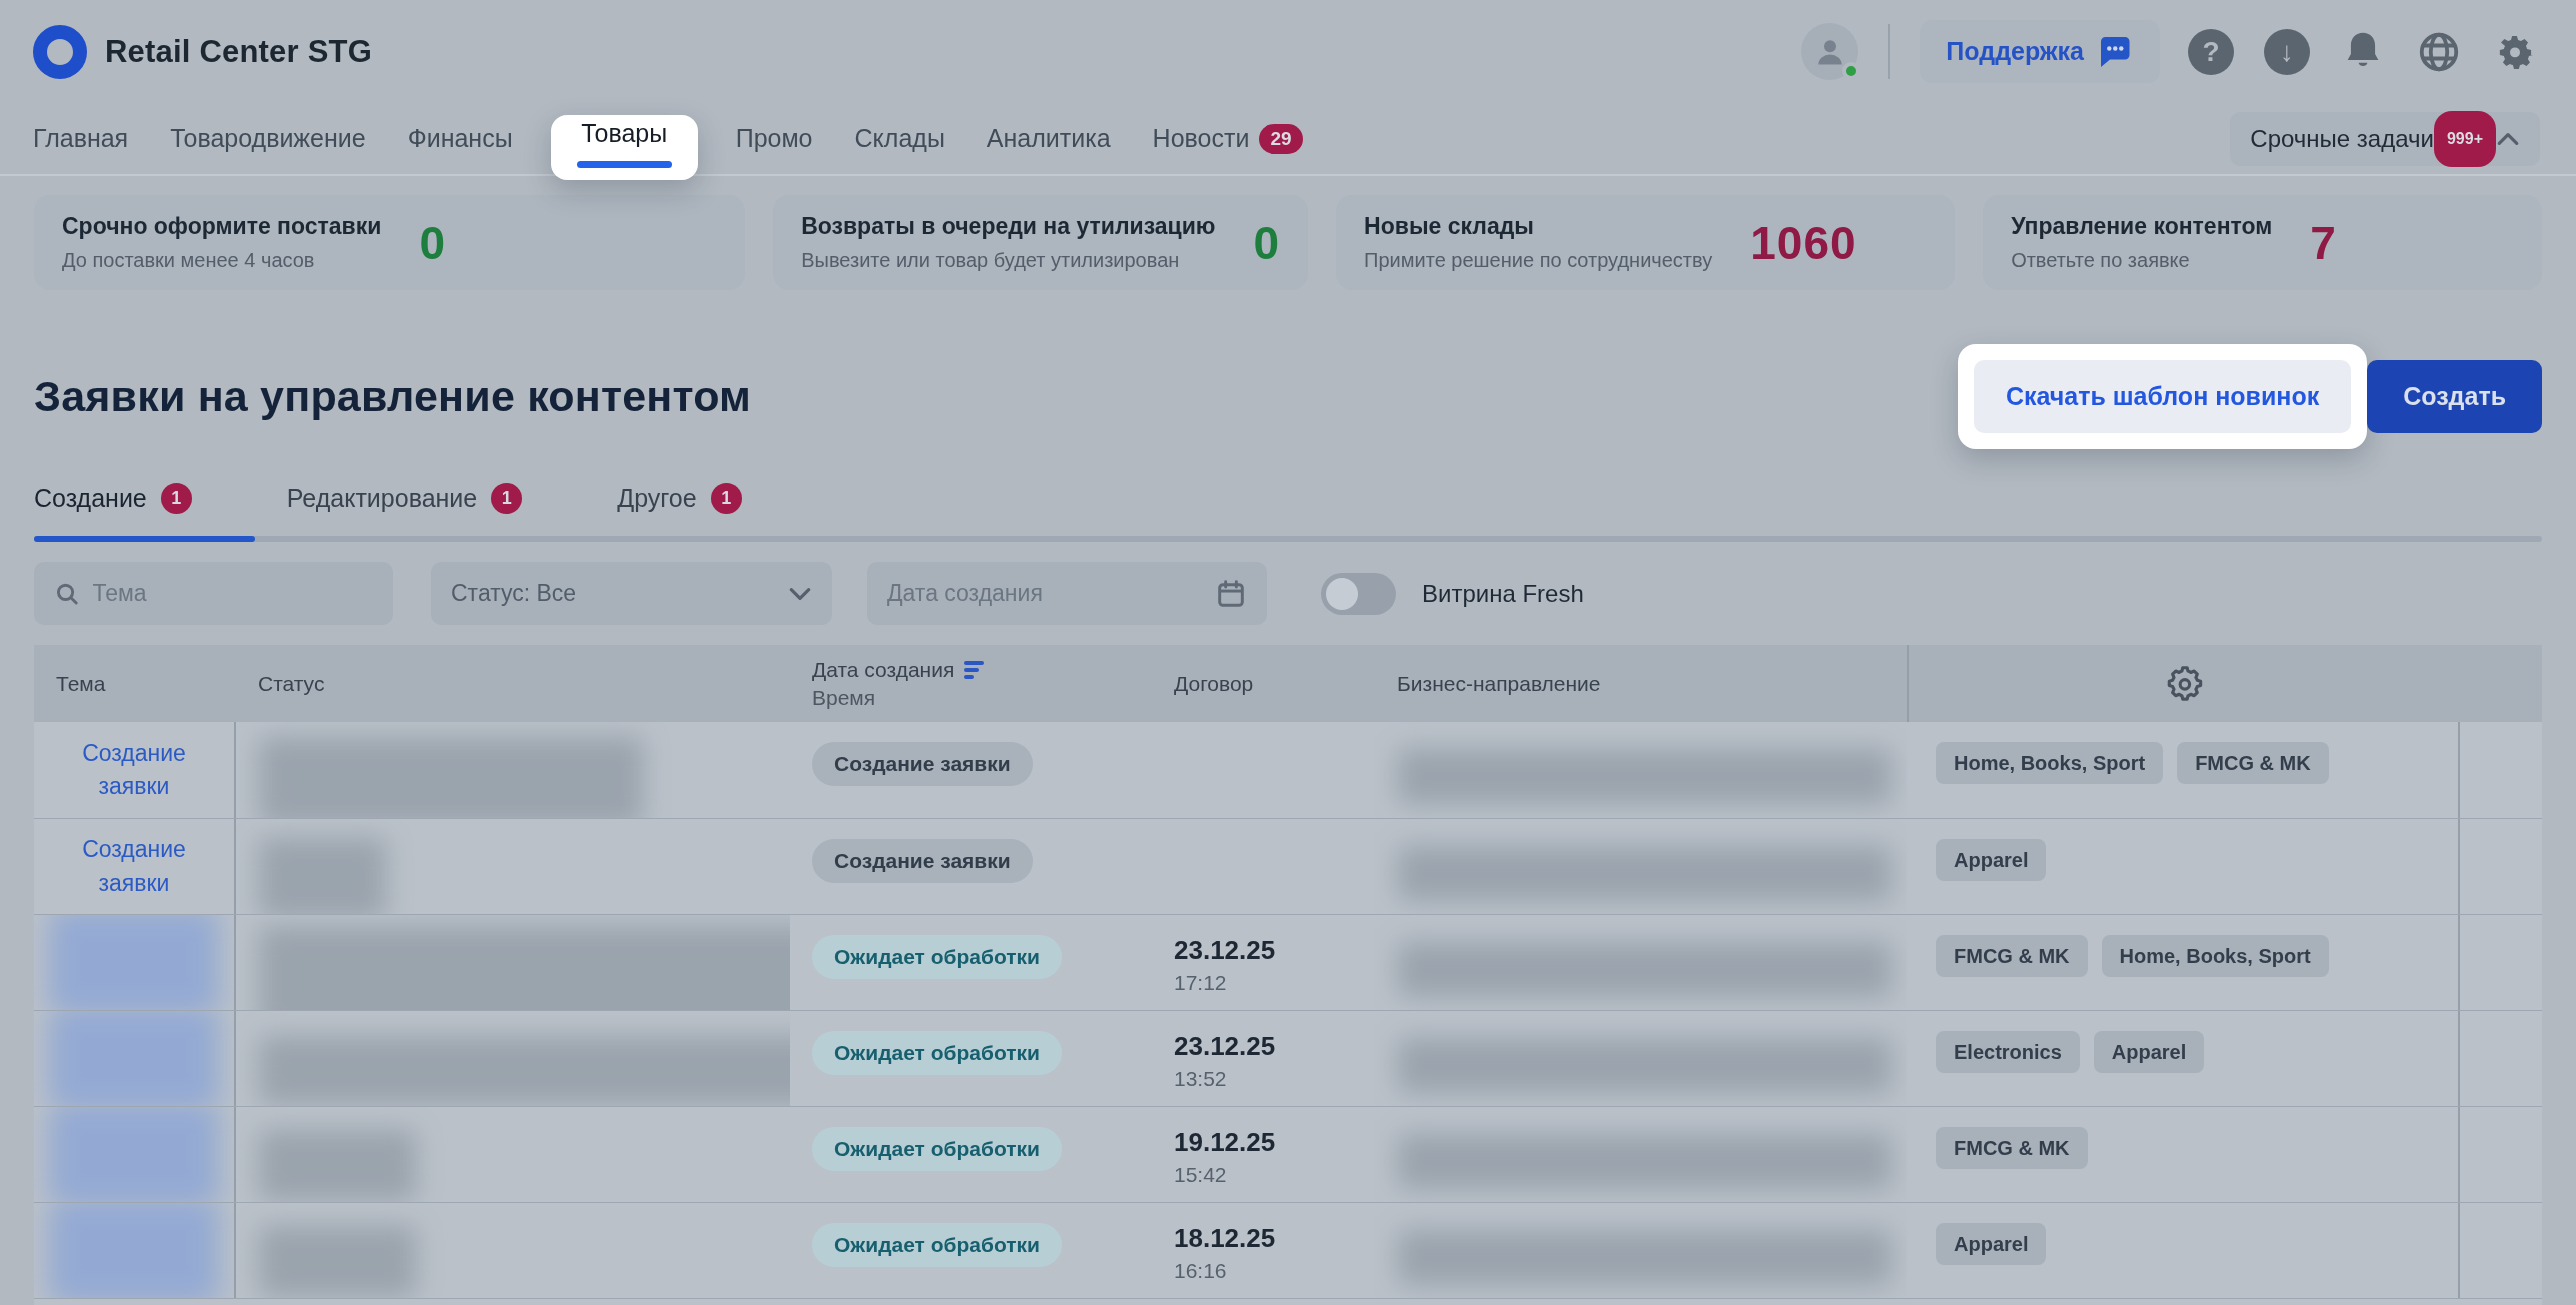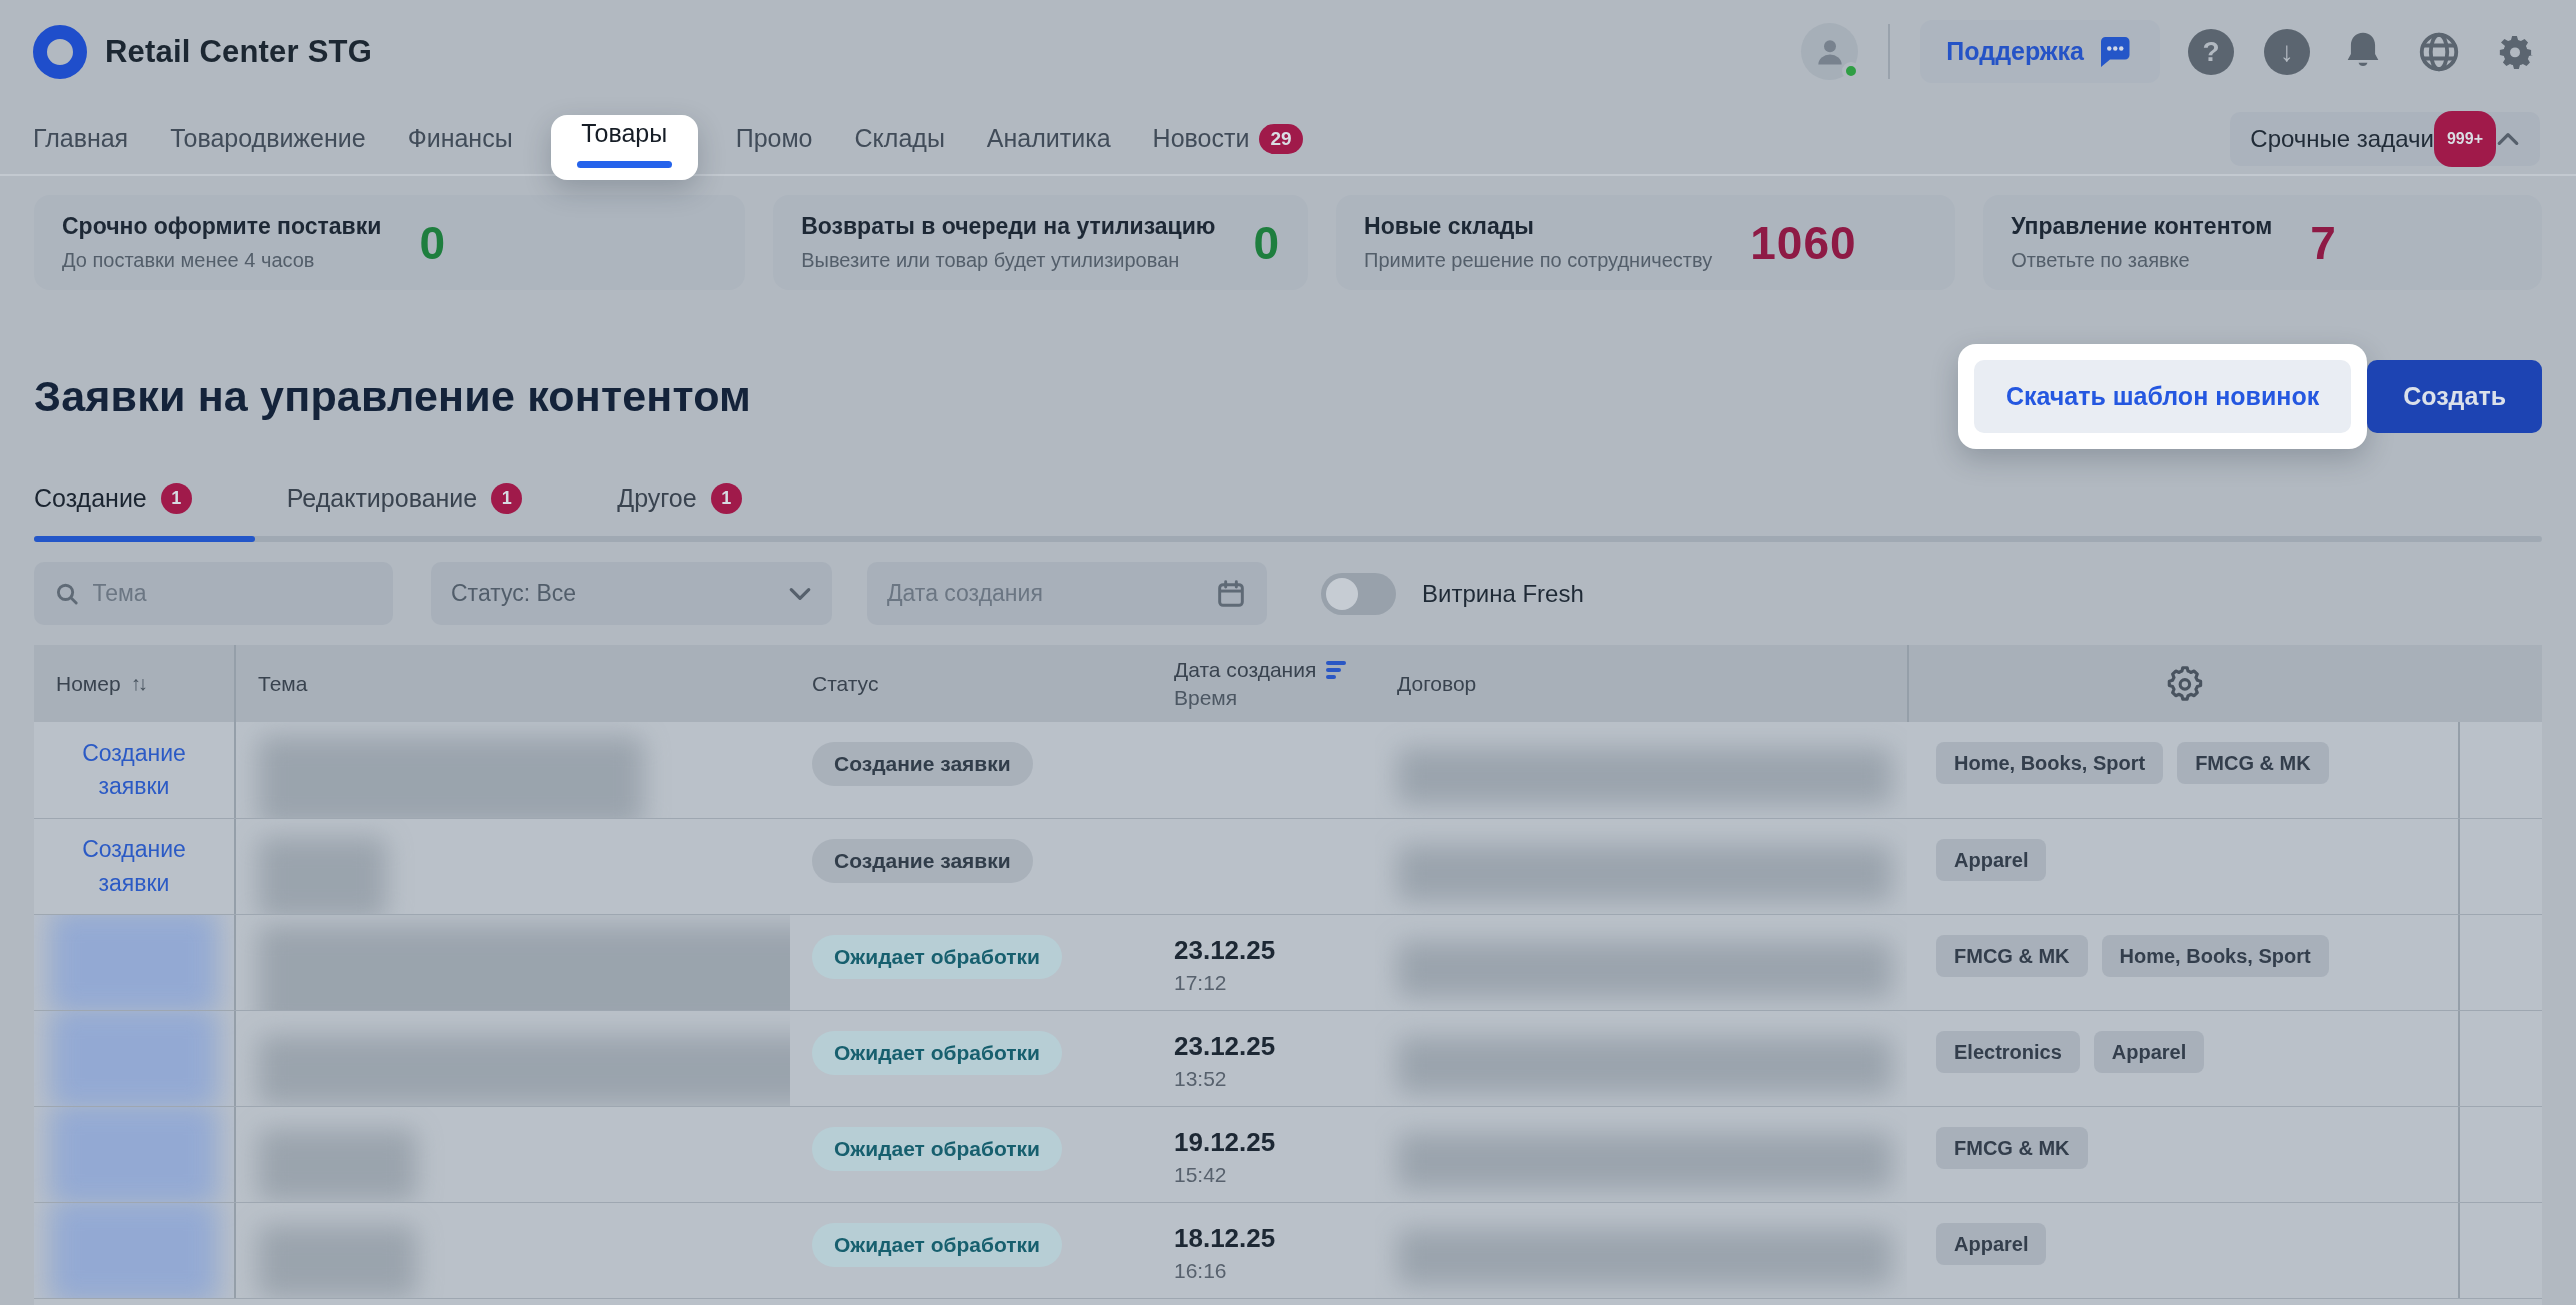--- a/index.html
+++ b/index.html
@@ -285,44 +285,43 @@
     </svg>
   </div>
   <div class="toggle">
       <span class="knob"></span>
     </div>
   <span class="toggle-label">Витрина Fresh</span>
 </div>
 
 <div class="table">
   <div class="thead">
-    <div class="th col-divider-r">
-      <span>Номер</span>
-      <span class="sort-arrows">↑↓</span>
-    </div>
     <div class="th">
         <span>Тема</span>
       </div>
     <div class="th">
         <span>Статус</span>
       </div>
     <div class="th two-line">
       <span class="line">
         <span>Дата создания</span>
         <span class="sort-bars">
             <i></i>
             <i></i>
             <i></i>
           </span>
       </span>
       <span class="th-sub">Время</span>
     </div>
     <div class="th">
         <span>Договор</span>
       </div>
+    <div class="th">
+        <span>Бизнес-направление</span>
+      </div>
     <div class="th col-divider-l" style="justify-content:center;">
       <svg viewBox="0 0 24 24" width="42" height="42" fill="none" stroke="#49535f" stroke-width="1.8" stroke-linejoin="round">
         <path d="M13.8 2.7l.5 1.9c.6.2 1.1.4 1.6.8l1.9-.8 1.8 1.8-.8 1.9c.3.5.6 1 .8 1.6l1.9.5v2.5l-1.9.5c-.2.6-.4 1.1-.8 1.6l.8 1.9-1.8 1.8-1.9-.8c-.5.3-1 .6-1.6.8l-.5 1.9h-2.5l-.5-1.9c-.6-.2-1.1-.4-1.6-.8l-1.9.8-1.8-1.8.8-1.9c-.3-.5-.6-1-.8-1.6l-1.9-.5v-2.5l1.9-.5c.2-.6.4-1.1.8-1.6l-.8-1.9 1.8-1.8 1.9.8c.5-.3 1-.6 1.6-.8l.5-1.9z"></path>
         <circle cx="12.5" cy="12.2" r="2.7"></circle>
       </svg>
     </div>
   </div>
   <div id="table-body">
       <div class="trow">
         <div class="cell center col-divider-r">

